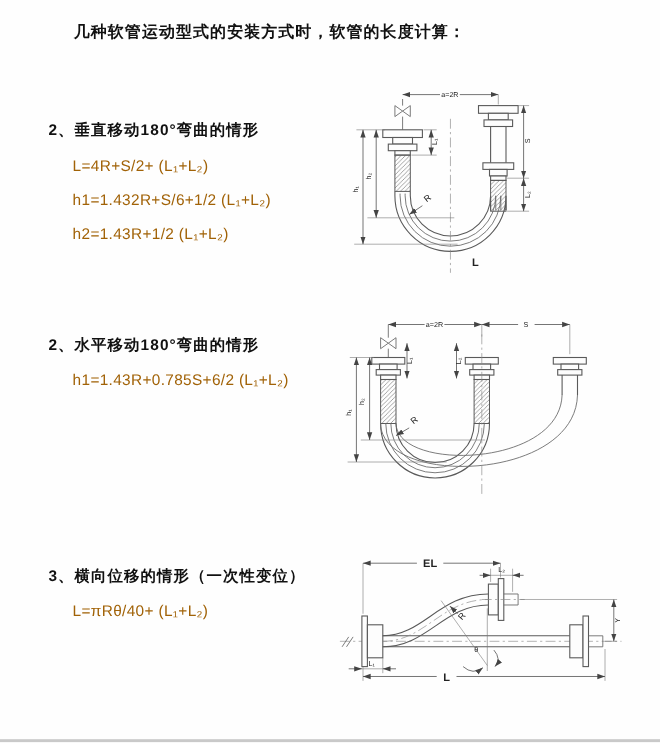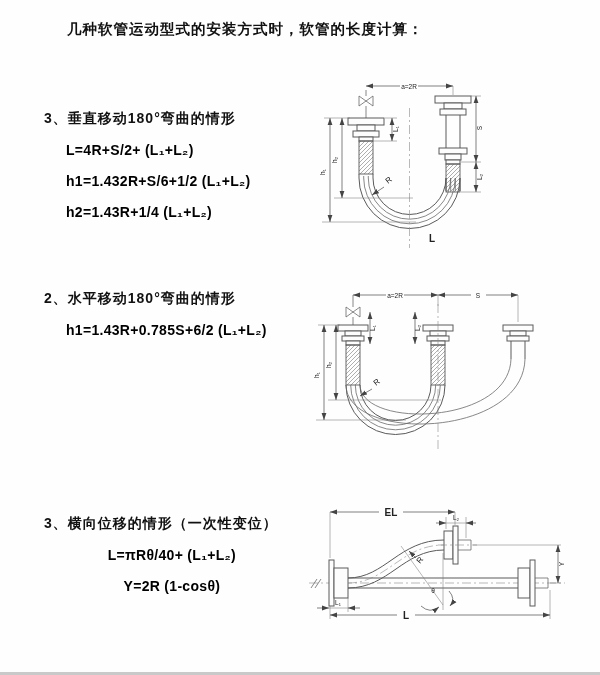--- a/index.html
+++ b/index.html
@@ -6,59 +6,58 @@
   .page{
     position:relative;width:600px;height:675px;background:#fefefe;
     font-family:"Liberation Sans","DejaVu Sans",sans-serif;color:#1a1a1a;overflow:hidden;
   }
   .doc-title{
     position:absolute;left:35px;top:20px;font-size:14.5px;font-weight:bold;
     letter-spacing:1px;color:#111;margin-left:32px;
   }
   .section{position:absolute;left:44px;}
   .section .heading{font-size:14px;font-weight:bold;letter-spacing:1px;color:#111;margin-bottom:7px;}
-  .section .formula{font-size:14px;font-weight:700;color:#000000;line-height:31px;padding-left:22px;letter-spacing:.3px;white-space:pre;}
+  .section .formula{font-size:14px;font-weight:400;color:#a16207;line-height:31px;padding-left:22px;letter-spacing:.3px;white-space:pre;}
   #section-1{top:110px;}
-  #section-2{top:290px;}
-  #section-3{top:515px;text-align:center;}
+  #section-2{top:305px;}
+  #section-3{top:515px;}
   svg{position:absolute;}
   svg text{font-family:"Liberation Sans","DejaVu Sans",sans-serif;fill:#222;}
   .ln{stroke:#5a5a5a;stroke-width:1;fill:none;}
   .ln2{stroke:#6a6a6a;stroke-width:.8;fill:none;}
   .dim{stroke:#4c4c4c;stroke-width:.7;fill:none;}
   .ext{stroke:#7a7a7a;stroke-width:.55;fill:none;}
   .cl{stroke:#8a8a8a;stroke-width:.6;fill:none;stroke-dasharray:9 3 2 3;}
   .fl{fill:#fdfdfd;stroke:#5a5a5a;stroke-width:1;}
   .lbl{font-size:6.5px;}
   .lbl-big{font-size:10px;font-weight:bold;}
   .bottom-edge{position:absolute;left:0;bottom:0;width:600px;height:3px;background:#c9c9c9;}
 </style>
 </head>
 <body>
 
 <div class="page">
 
   <div class="doc-title">几种软管运动型式的安装方式时，软管的长度计算：</div>
 
   <div class="section" id="section-1">
-    <div class="heading">3、垂直移动180°弯曲的情形</div>
+    <div class="heading">2、垂直移动180°弯曲的情形</div>
     <div class="formula">L=4R+S/2+ (L₁+L₂)</div>
     <div class="formula">h1=1.432R+S/6+1/2 (L₁+L₂)</div>
-    <div class="formula">h2=1.43R+1/4 (L₁+L₂)</div>
+    <div class="formula">h2=1.43R+1/2 (L₁+L₂)</div>
   </div>
 
   <div class="section" id="section-2">
     <div class="heading">2、水平移动180°弯曲的情形</div>
     <div class="formula">h1=1.43R+0.785S+6/2 (L₁+L₂)</div>
   </div>
 
   <div class="section" id="section-3">
     <div class="heading">3、横向位移的情形（一次性变位）</div>
     <div class="formula">L=πRθ/40+ (L₁+L₂)</div>
-    <div class="formula">Y=2R (1-cosθ)</div>
   </div>
 
   <svg style="left:308px;top:70px" width="205" height="192" viewBox="0 0 205 192">
     <defs>
       <marker id="ar1" markerWidth="8" markerHeight="6" refX="7" refY="3" orient="auto-start-reverse" markerUnits="userSpaceOnUse">
         <path d="M0,0.6 L7,3 L0,5.4 Z" fill="#444"></path>
       </marker>
       <pattern id="hp1" width="4" height="4" patternUnits="userSpaceOnUse">
         <path d="M0,4 L4,0" stroke="#777" stroke-width="0.6"></path>
       </pattern>

